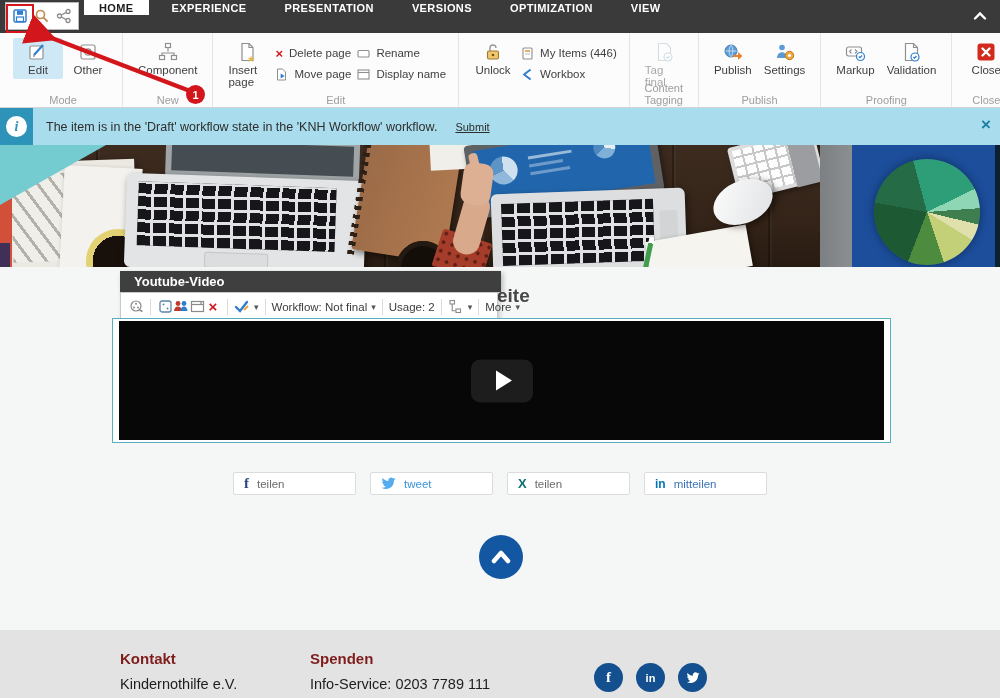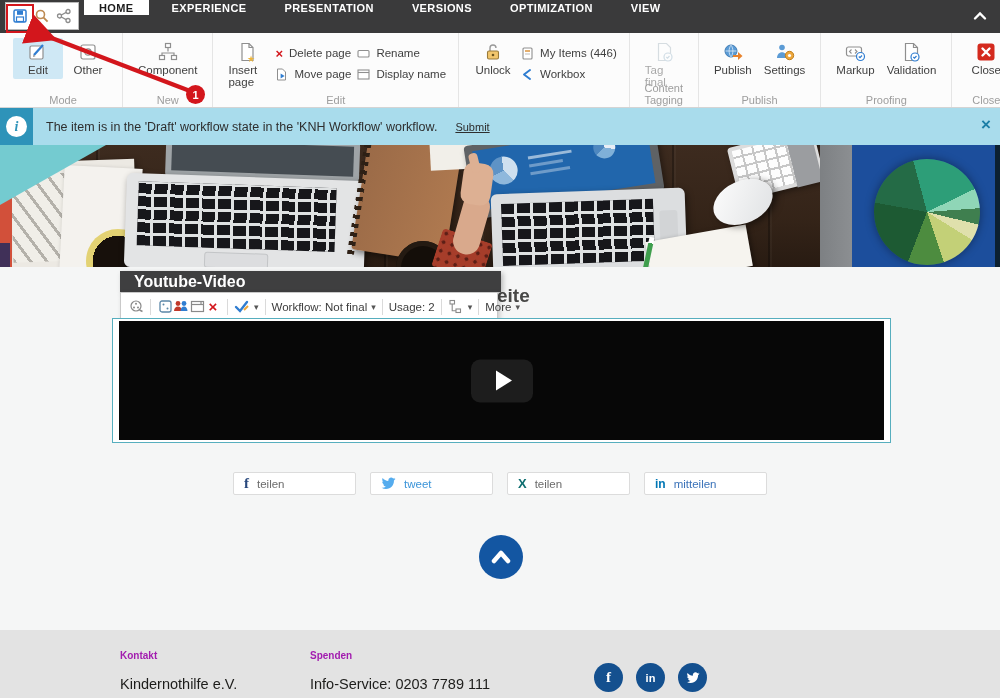--- a/index.html
+++ b/index.html
@@ -59,21 +59,21 @@
         background-image:repeating-linear-gradient(0deg,transparent 0 10px,#dfe1e2 10px 13px),
                          repeating-linear-gradient(90deg,transparent 0 13px,#dfe1e2 13px 16px);}
   .keyswhite{background-color:#fdfdfd;
         background-image:repeating-linear-gradient(0deg,transparent 0 8px,#c7c7c7 8px 10px),
                          repeating-linear-gradient(90deg,transparent 0 9px,#c7c7c7 9px 11px);}
 
   
   .content{position:absolute;top:267px;left:0;width:1000px;height:363px;background:#f5f6f6;}
   .pageheading{position:absolute;left:497px;top:18px;font-size:19px;font-weight:600;color:#474746;}
   .ct-header{position:absolute;left:120px;top:4px;width:381px;height:21px;background:#3f3f40;
-             color:#fff;font-size:16px;font-weight:700;line-height:21px;padding-left:14px;box-sizing:border-box;
+             color:#fff;font-size:13px;font-weight:700;line-height:21px;padding-left:14px;box-sizing:border-box;
              box-shadow:2px 2px 5px rgba(0,0,0,.25);}
   .ct-body{position:absolute;left:120px;top:25px;width:378px;height:29px;background:#fff;
            border:1px solid #c9c9c9;box-shadow:2px 2px 5px rgba(0,0,0,.18);
            display:flex;align-items:center;padding:0 7px;box-sizing:border-box;font-size:11.5px;color:#3c3c3c;}
   .vsep{width:1px;height:16px;background:#dadada;margin:0 6px;flex:0 0 1px;}
   .ct-ic{display:flex;align-items:center;justify-content:center;width:16px;height:16px;flex:0 0 auto;}
   .caret{font-size:9px;color:#555;margin-left:4px;}
   .ct-text{white-space:nowrap;}
 
   .videoframe{position:absolute;left:112px;top:51px;width:779px;height:125px;background:#fff;
@@ -89,21 +89,21 @@
   .g-fb{color:#29487d;font-family:"Liberation Serif",serif;font-weight:700;font-size:15px;}
   .g-xing{color:#0e6e70;font-weight:700;font-size:13px;}
   .g-in{color:#0077b5;font-weight:700;font-size:12px;}
   .lb-gray{color:#6b6b6b;} .lb-tw{color:#3b94d9;} .lb-li{color:#3b73b9;}
 
   .scrolltop{position:absolute;left:479px;top:268px;width:44px;height:44px;border-radius:50%;
              background:#1356a2;display:flex;align-items:center;justify-content:center;cursor:pointer;}
 
   
   .footer{position:absolute;top:630px;left:0;width:1000px;height:68px;background:#e3e3e3;}
-  .f-title{position:absolute;font-size:10px;font-weight:700;color:#a21caf;}
+  .f-title{position:absolute;font-size:15px;font-weight:700;color:#7f1d1d;}
   .f-line{position:absolute;font-size:14.5px;color:#1d1d1b;}
   .f-circle{position:absolute;top:33px;width:29px;height:29px;border-radius:50%;background:#14508f;
             display:flex;align-items:center;justify-content:center;cursor:pointer;}
   .fc-f{color:#fff;font-family:"Liberation Serif",serif;font-weight:700;font-size:15px;}
   .fc-in{color:#fff;font-weight:700;font-size:11px;}
 </style>
 </head>
 <body>
 
 <div class="topbar">

